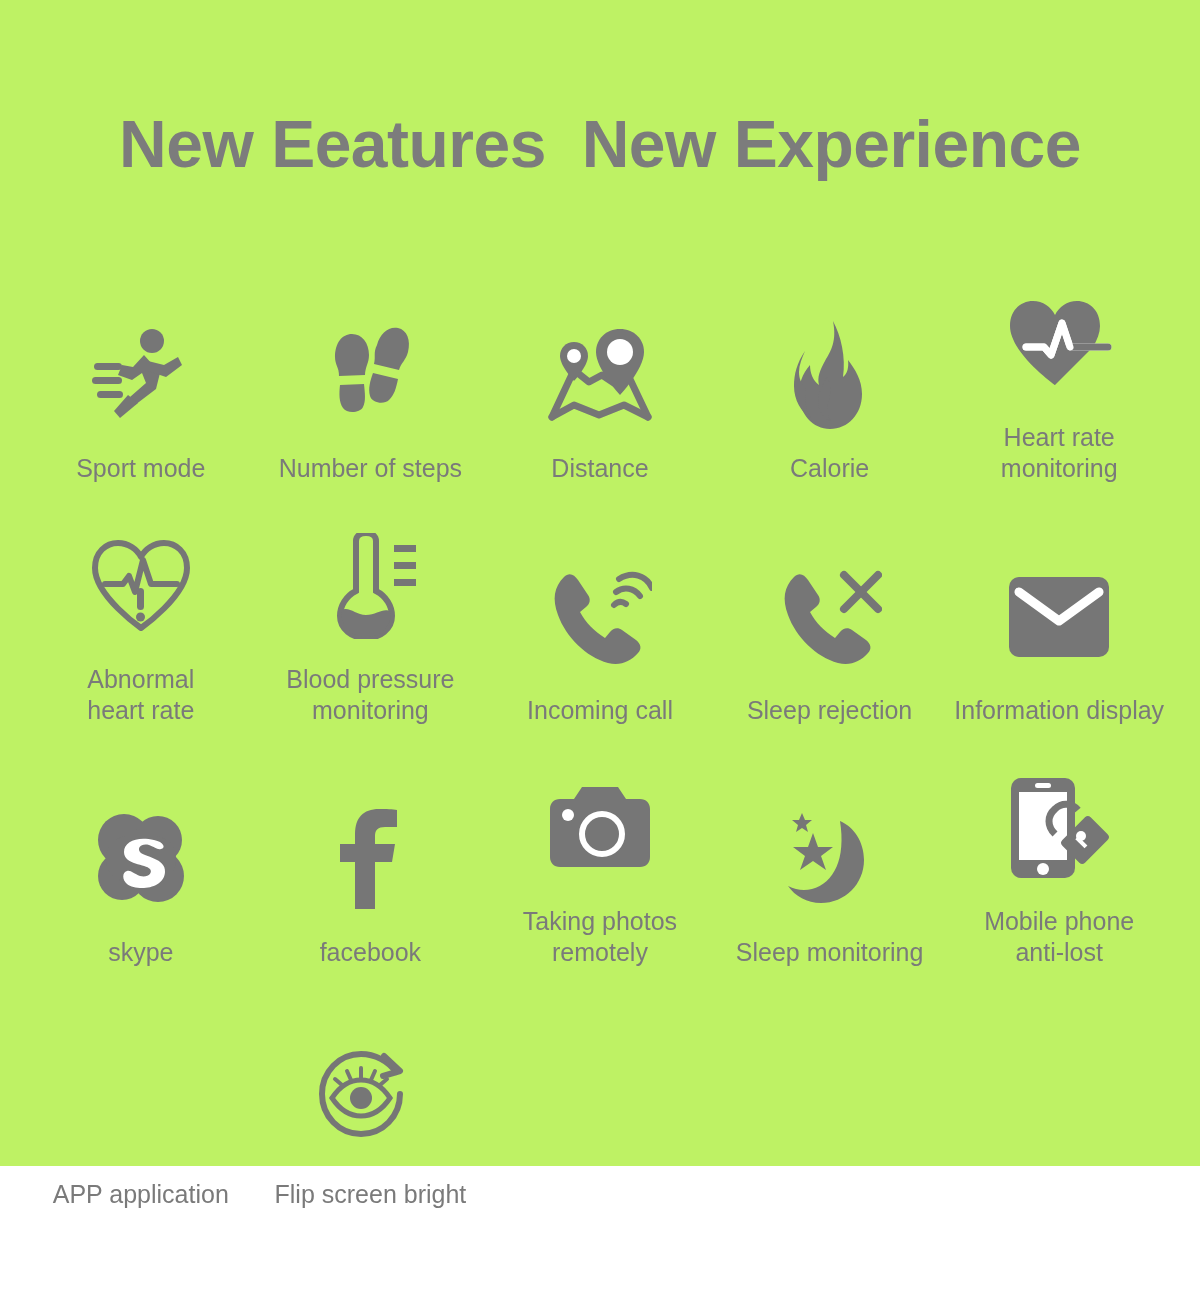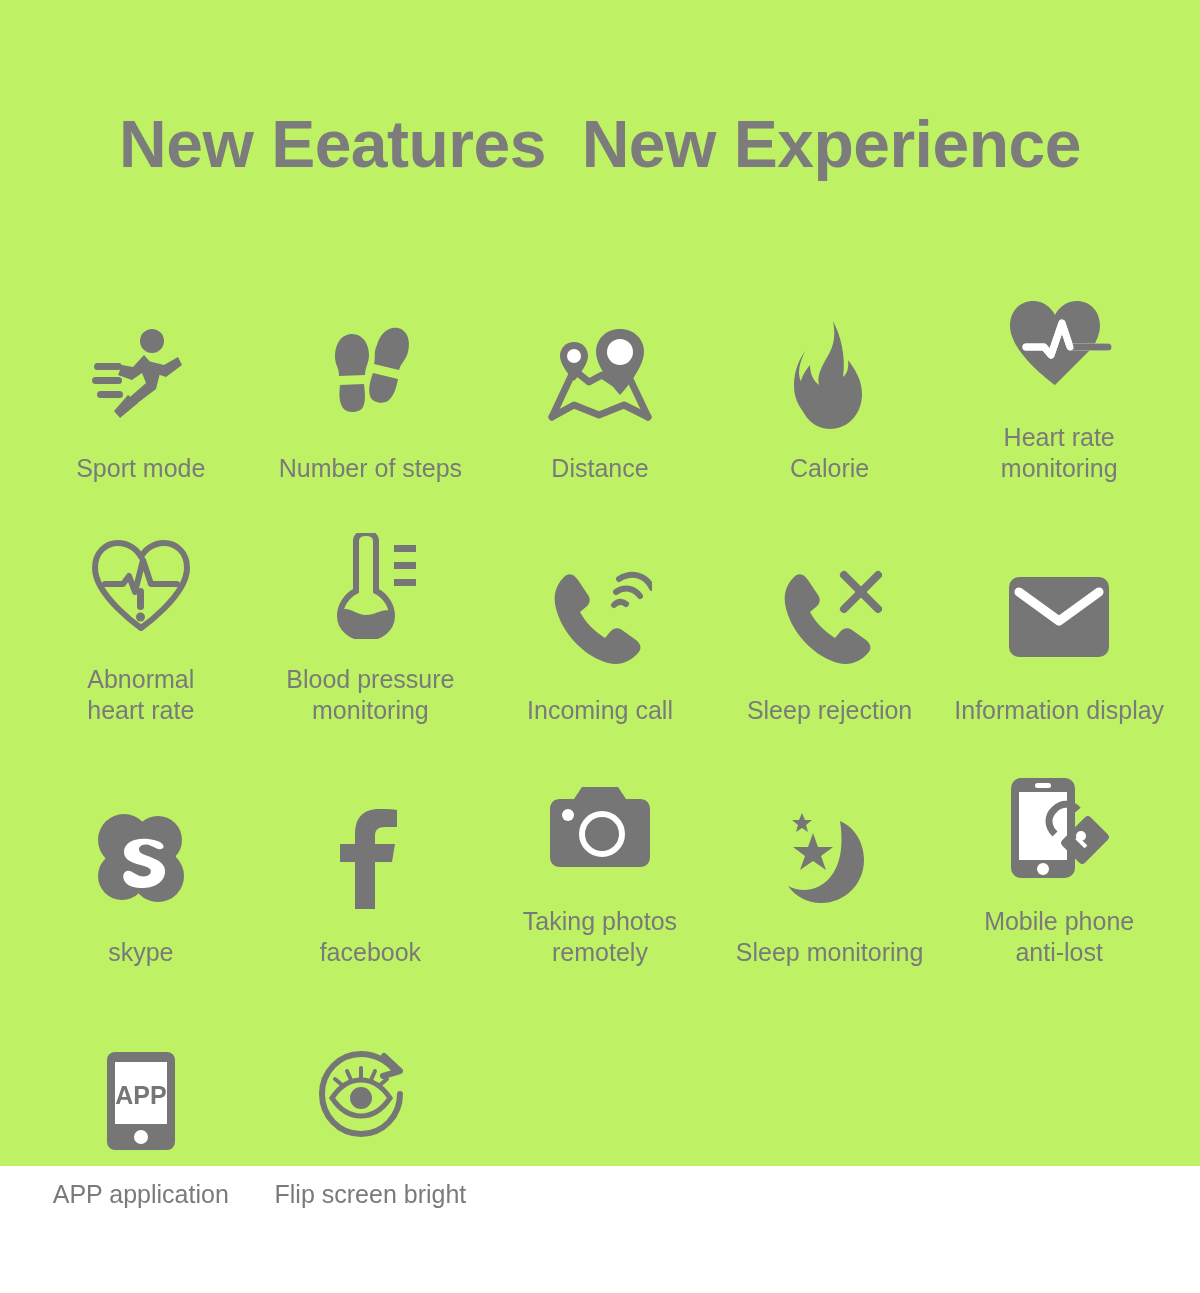--- a/index.html
+++ b/index.html
@@ -284,28 +284,20 @@
             <circle cx="74" cy="60" r="5"></circle>
             <rect x="72" y="60" width="4" height="13" transform="rotate(-45 74 66)"></rect>
           </g>
         </svg>
       </div>
       <div class="label">Mobile phone
 anti-lost</div>
     </div>
 
     <div class="cell">
-      <div class="icon-wrap">
-        <svg width="68" height="98" viewBox="0 0 68 98">
-          <rect x="0" y="0" width="68" height="98" rx="8" fill="#767676"></rect>
-          <rect x="8" y="10" width="52" height="62" fill="#ffffff"></rect>
-          <circle cx="34" cy="85" r="7" fill="#ffffff"></circle>
-          <text x="34" y="52" text-anchor="middle" font-family="Liberation Sans, sans-serif" font-size="25" font-weight="bold" fill="#767676">APP</text>
-        </svg>
-      </div>
       <div class="label">APP application</div>
     </div>
 
     <div class="cell">
       <div class="icon-wrap">
         <svg width="104" height="102" viewBox="0 0 104 102">
           <path d="M78 22 C70 11 57 4 43 4 C21 4 4 22 4 44 C4 66 21 84 43 84 C65 84 82 66 82 44" fill="none" stroke="#767676" stroke-width="6" stroke-linecap="round"></path>
           <path d="M66 6 L82 21 L65 26" fill="none" stroke="#767676" stroke-width="6" stroke-linejoin="round" stroke-linecap="round"></path>
           <path d="M14 48 C22 36 32 30 43 30 C54 30 64 36 72 48 C64 60 54 66 43 66 C32 66 22 60 14 48 Z" fill="none" stroke="#767676" stroke-width="5"></path>
           <circle cx="43" cy="48" r="11" fill="#767676"></circle>

